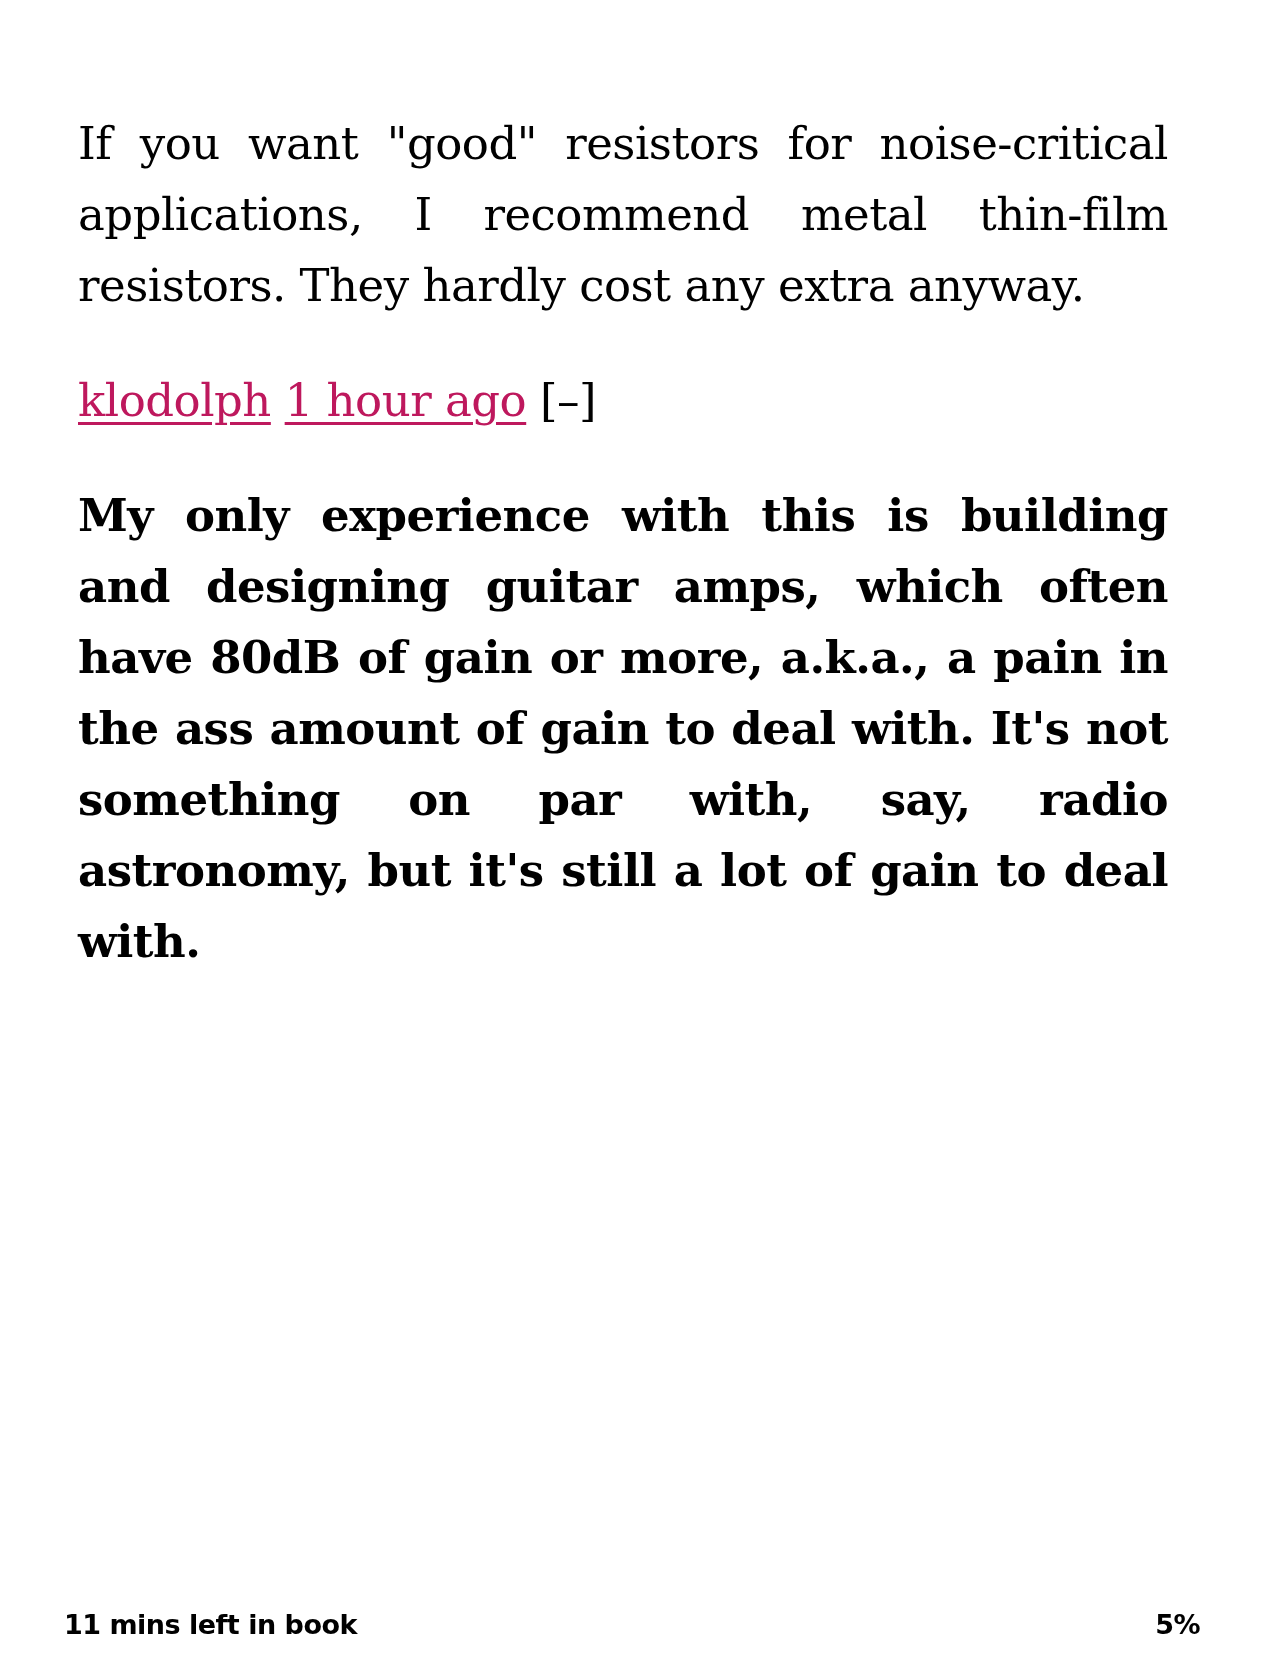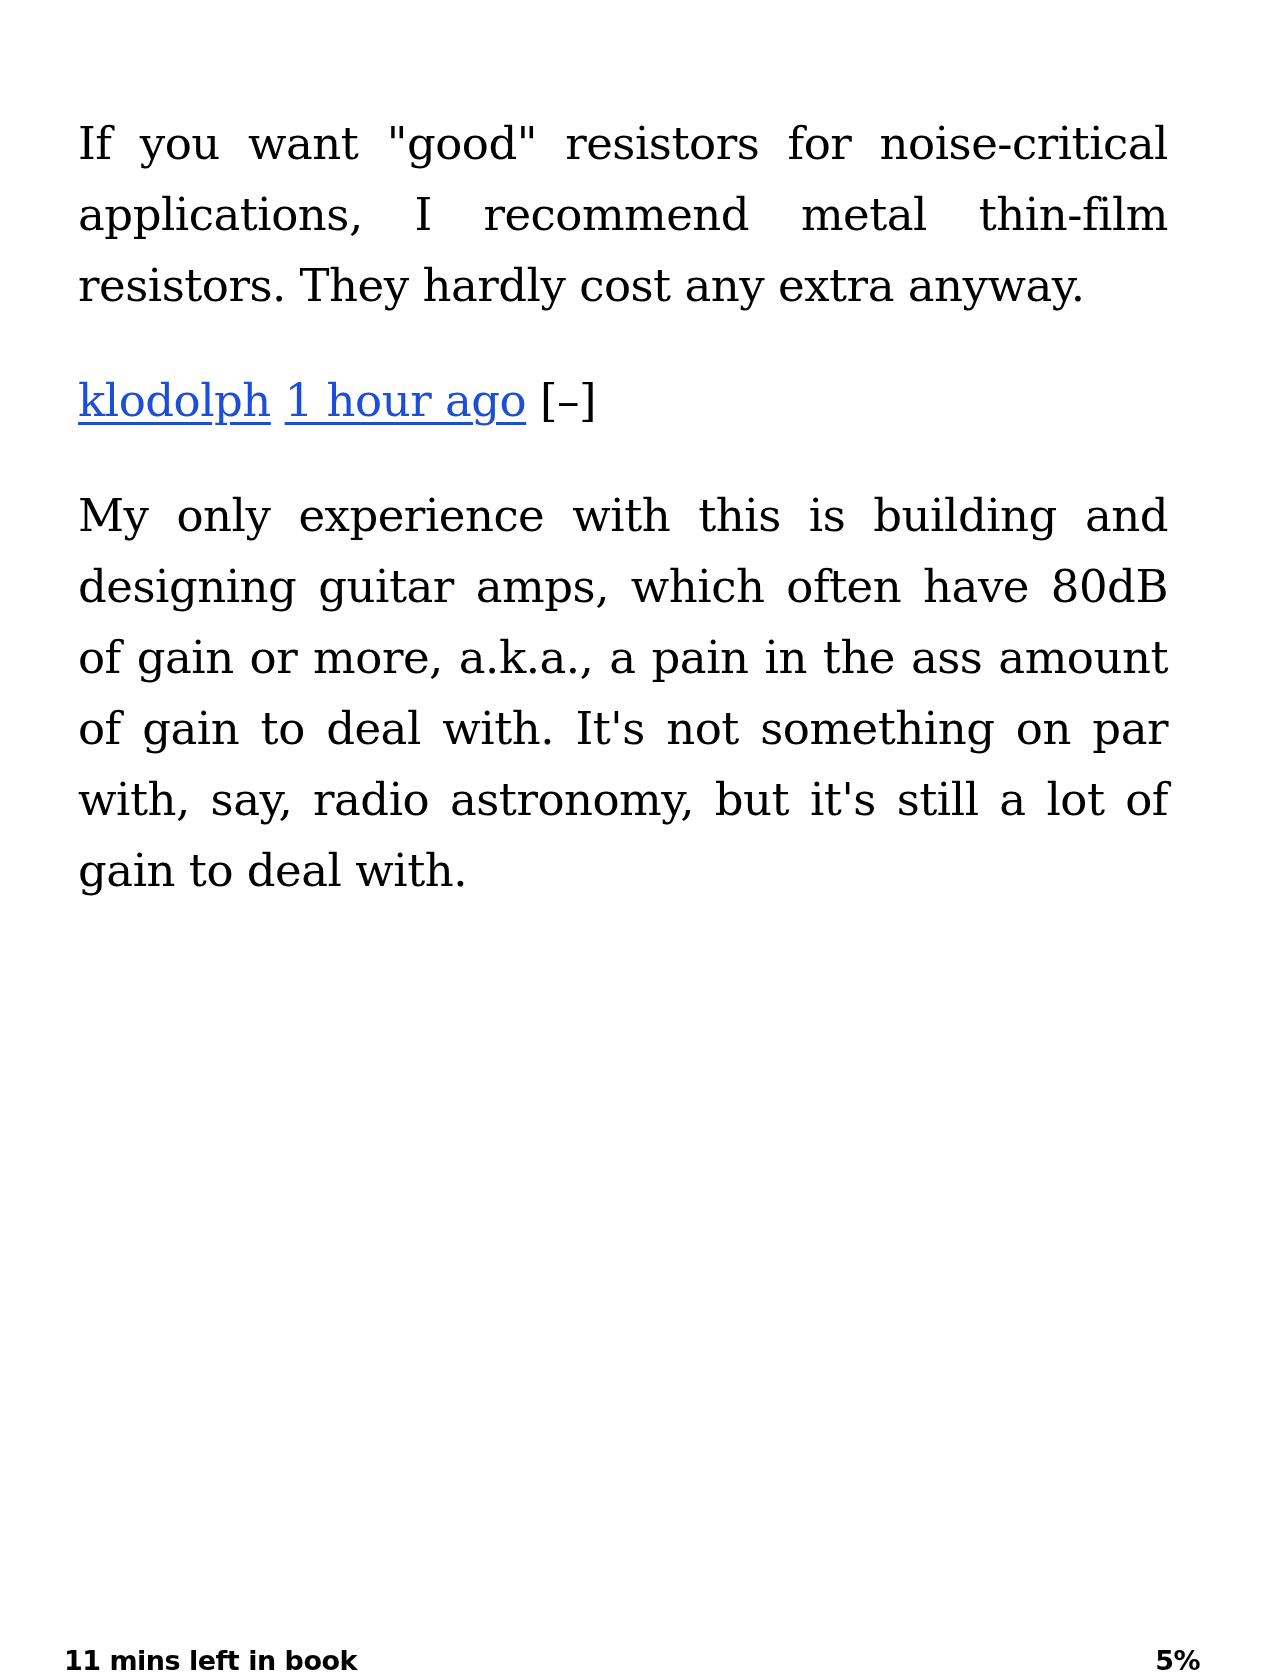--- a/index.html
+++ b/index.html
@@ -24,44 +24,44 @@
       line-height: 71px;
       letter-spacing: -0.5px;
     }
     .para {
       margin: 0 0 44px 0;
       text-align: justify;
       text-align-last: left;
     }
     .para.last {
       margin-bottom: 0;
+      font-weight: bold;
     }
     .meta {
       margin: 0 0 44px 0;
     }
     .meta a {
-      color: #1d4ed8;
+      color: #be185d;
       text-decoration: underline;
       text-decoration-thickness: 3px;
       text-underline-offset: 6px;
     }
     .footer {
       position: absolute;
       left: 64px;
       right: 64px;
       top: 1604px;
       height: 40px;
       font-family: "DejaVu Sans", "Liberation Sans", sans-serif;
       font-weight: bold;
       font-size: 27px;
       display: flex;
       justify-content: space-between;
       align-items: center;
       letter-spacing: -0.5px;
-      margin-top: 36px;
     }
   </style>
 </head>
 <body>
 
 <div class="page">
   <p class="para">If you want "good" resistors for noise-critical applications, I recommend metal thin-film resistors. They hardly cost any extra anyway.</p>
 
   <div class="meta">
     <a>klodolph</a>

